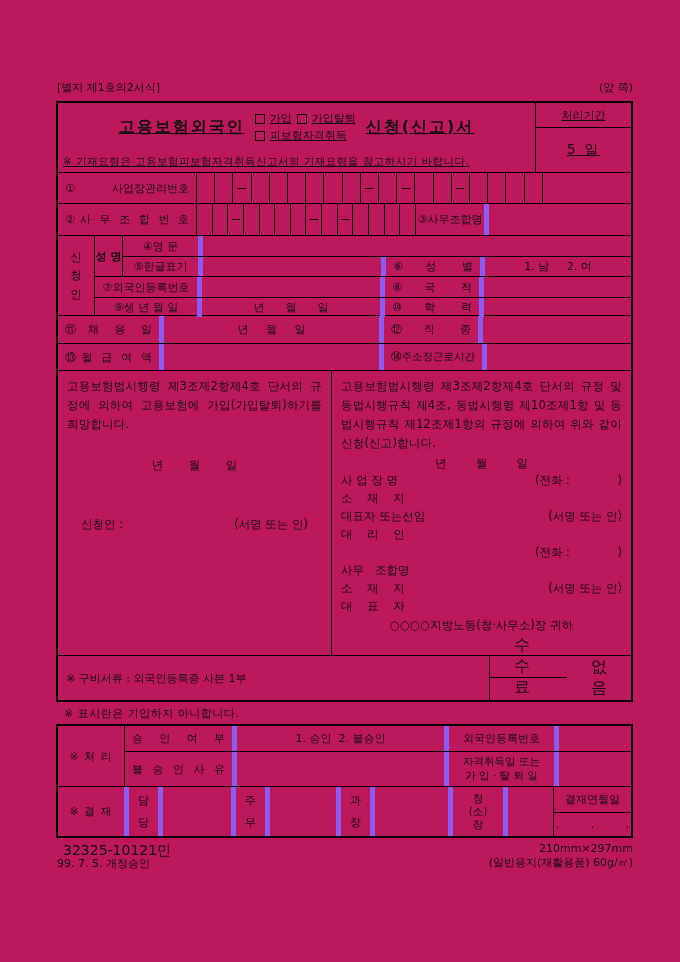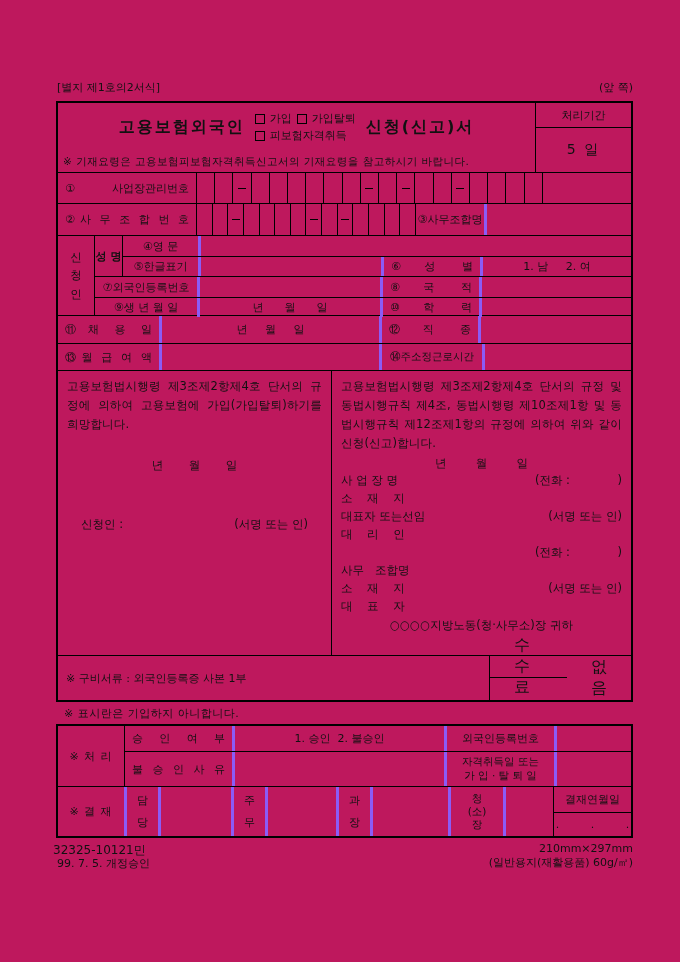--- a/index.html
+++ b/index.html
@@ -21,28 +21,28 @@
   
   .tbl {
     position: absolute; left: 56px; top: 101px; width: 577px;
     border: 2px solid #000;
   }
   .row { display: flex; border-top: 1px solid #000; }
   .row:first-child { border-top: none; }
   .cell {
     display: flex; align-items: center; justify-content: center;
     font-size: 11px; overflow: hidden;
-    border-left: 3px solid #8b5cf6;
+    border-left: 5px solid #8b5cf6;
   }
   .cell:first-child, .nb { border-left: none; }
   .left { justify-content: flex-start; padding-left: 8px; }
   .spread { display:block; width:100%; text-align: justify; text-align-last: justify; padding: 0 7px; }
 
   
-  .row-title { height: 69px; }
+  .row-title { height: 69px; text-decoration: underline; }
   .title-cell { flex-direction: column; align-items: stretch; justify-content: flex-start; }
   .title-line { flex: 1; display:flex; align-items:center; justify-content:center; gap: 10px; }
   .big { font-size: 16px; font-weight: bold; letter-spacing: 2px; }
   .cbcol { font-size: 11px; line-height: 17px; }
   .cbrow { display:flex; align-items:center; gap:5px; }
   .cb { width: 10px; height: 10px; border: 1.5px solid #000; display:inline-block; flex:none; }
   .title-note { height: 21px; display:flex; align-items:center; padding-left: 5px; font-size: 10.5px; letter-spacing: 0.5px; }
   .proc-col { width: 96px; flex:none; display:flex; flex-direction:column; border-left:1px solid #000; }
   .proc-top { height: 25px; border-bottom: 1px solid #000; display:flex; align-items:center; justify-content:center; font-size: 11px; }
   .proc-bot { flex:1; display:flex; align-items:center; justify-content:center; font-size: 14px; letter-spacing:2px; }
@@ -117,21 +117,21 @@
   .wa34 { width: 34px; flex:none; } .wa73 { width: 73px; flex:none; }
   .wa71 { width: 71px; flex:none; } .wa78 { width: 78px; flex:none; }
   .wa55 { width: 55px; flex:none; } .wa50 { width: 50px; flex:none; }
   .date-col { flex:1; display:flex; flex-direction:column; border-left:1px solid #000; }
   .date-top { height: 26px; border-bottom: 1px solid #000; display:flex; align-items:center; justify-content:center; font-size: 11px; }
   .date-bot { flex:1; display:flex; align-items:center; justify-content:center; font-size: 11px; }
 
   
   .hdr-left { left: 57px; top: 80px; font-size: 11px; }
   .hdr-right { right: 47px; top: 80px; font-size: 11px; }
-  .ftr1 { left: 53px; top: 842px; font-size: 12px; }
+  .ftr1 { left: 63px; top: 842px; font-size: 14px; }
   .ftr2 { left: 57px; top: 856px; font-size: 11px; }
   .ftr3 { right: 47px; top: 842px; font-size: 11px; }
   .ftr4 { right: 47px; top: 855px; font-size: 11px; }
 </style>
 </head>
 <body>
 
 <div class="page">
 
   <div class="abs hdr-left">[별지 제1호의2서식]</div>

